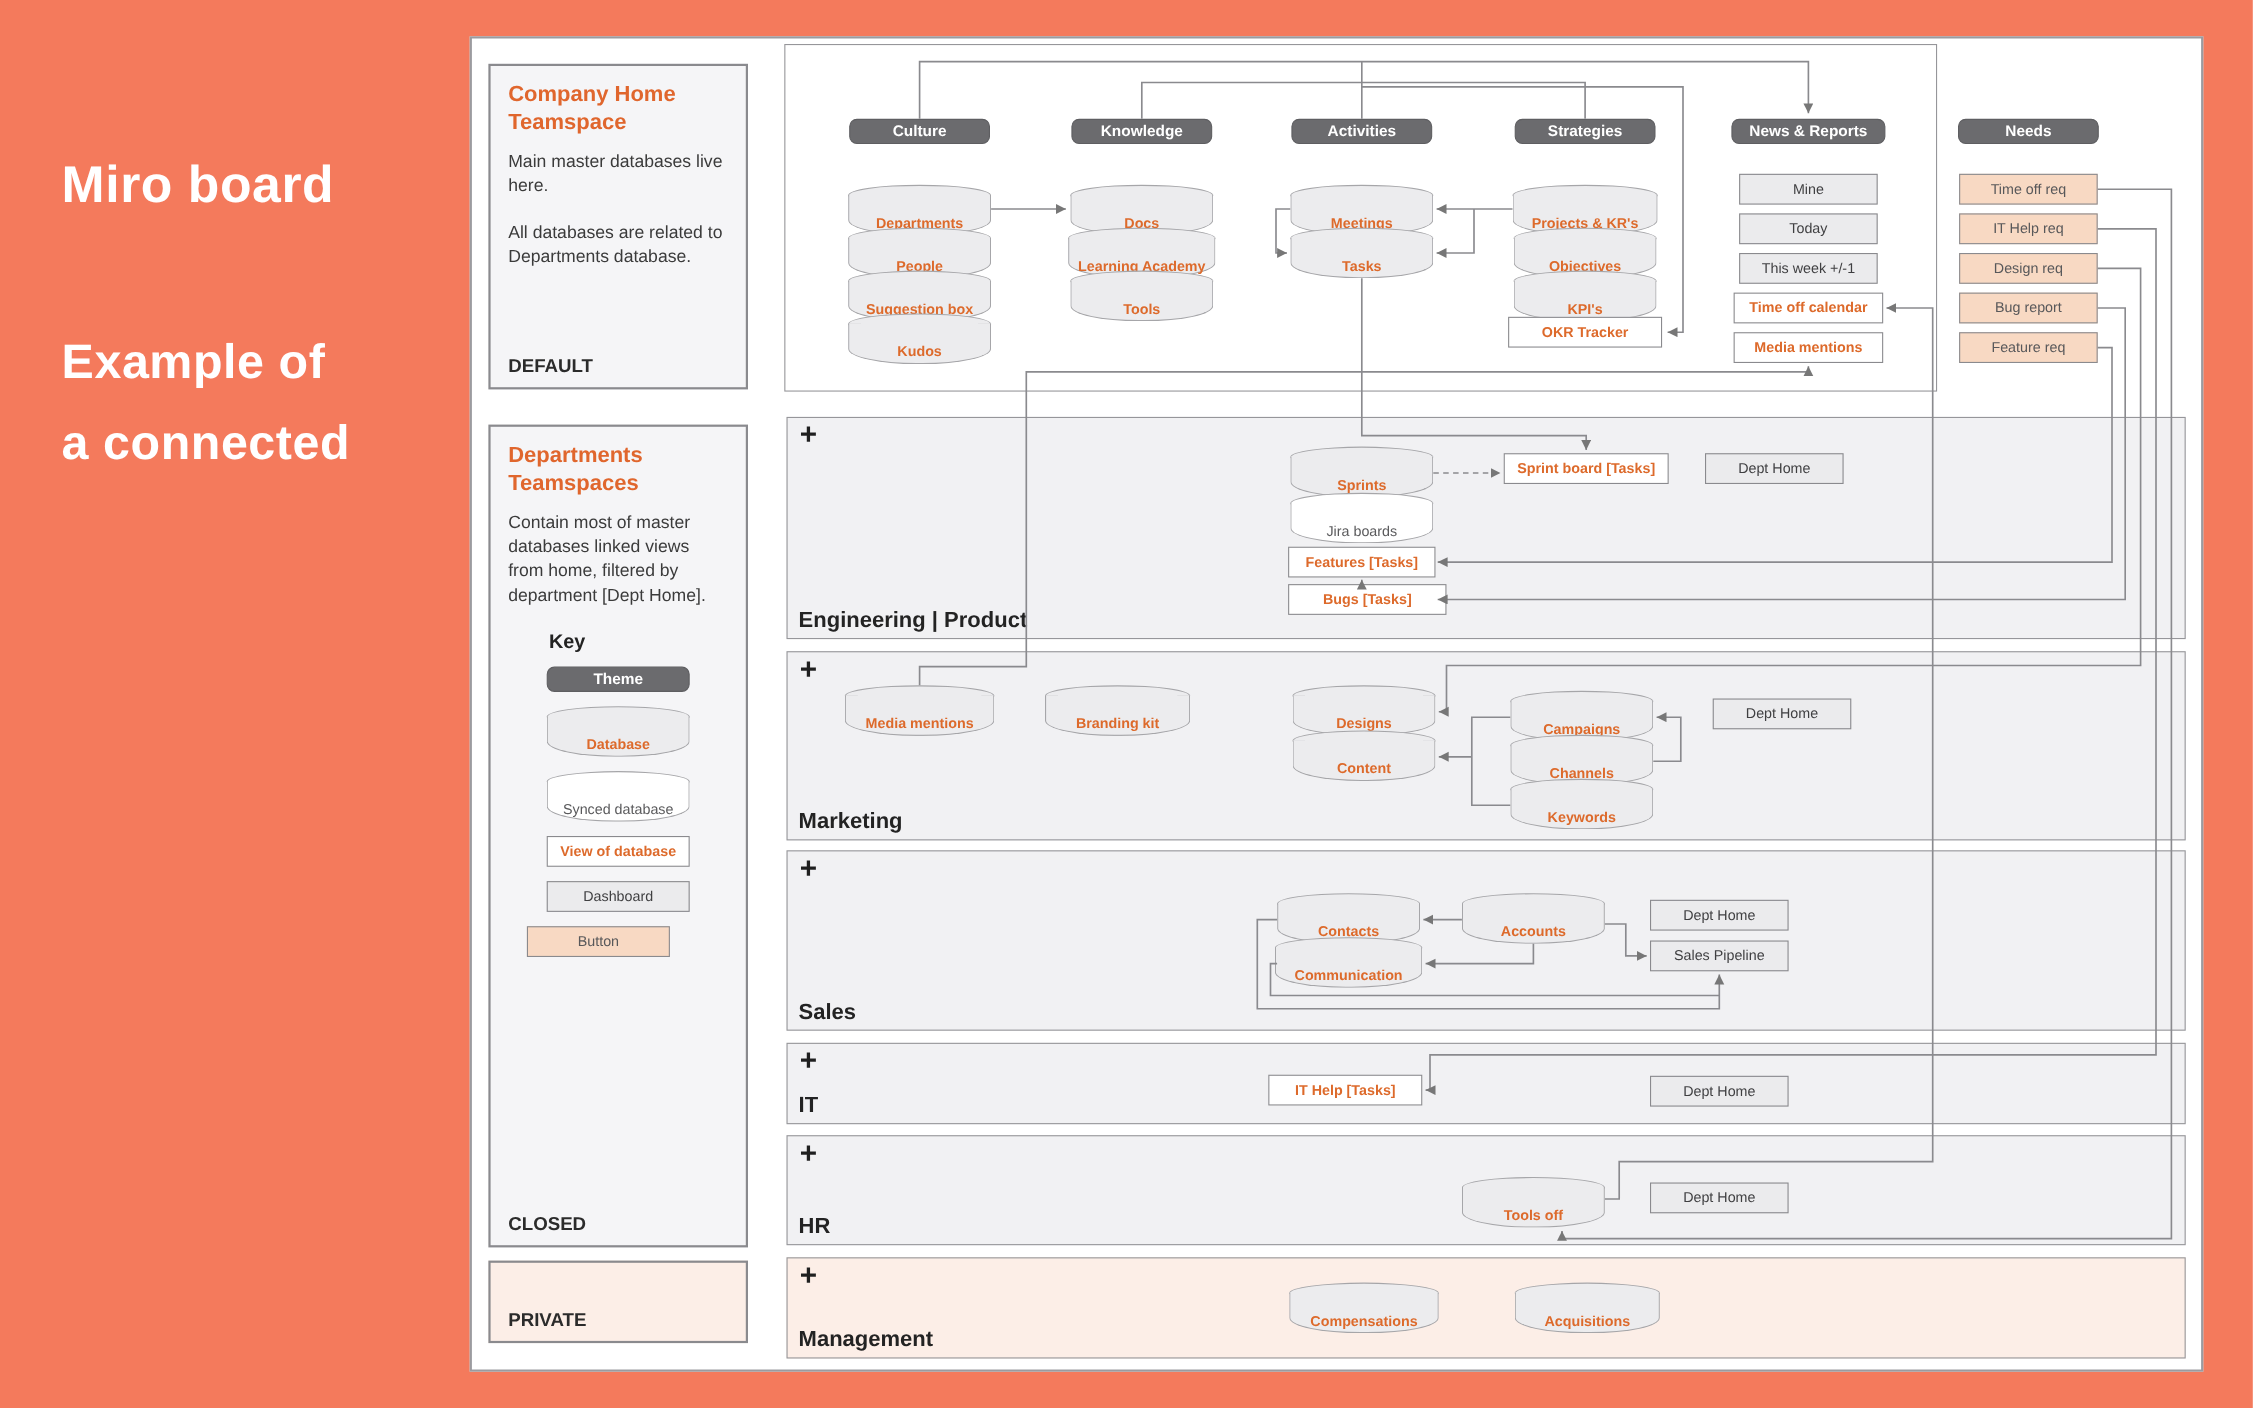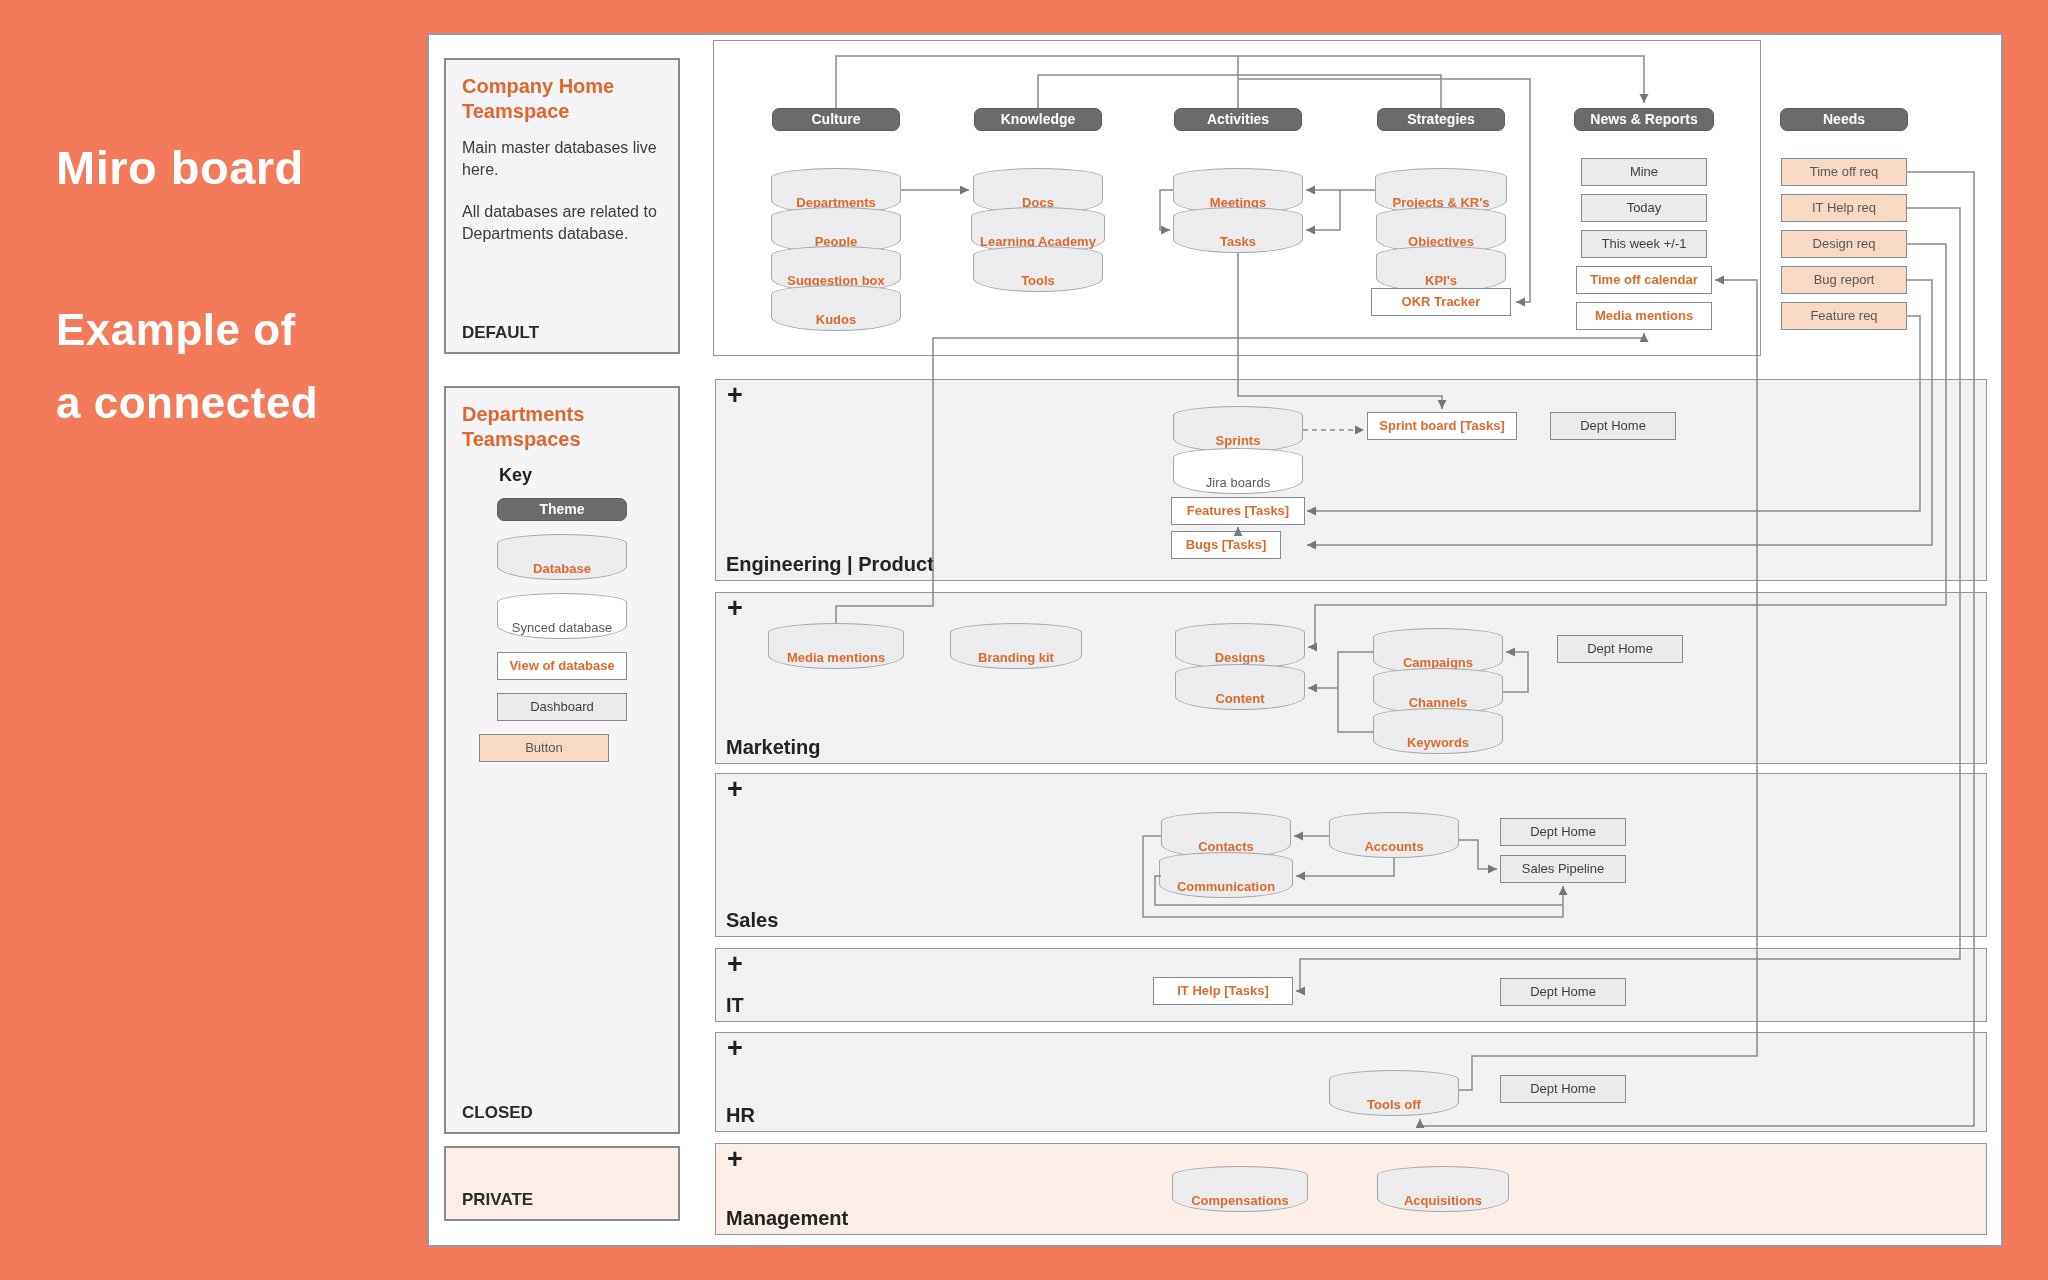--- a/index.html
+++ b/index.html
@@ -73,20 +73,21 @@
   <p>Main master databases live here.</p>
   <p>All databases are related to Departments database.</p>
   <div class="footer">DEFAULT</div>
 </section>
 
 <section class="panel panel-depts">
   <h2>
     <span>Departments</span><br>
     <span>Teamspaces</span>
   </h2>
+  <p>Contain most of master databases linked views from home, filtered by department [Dept Home].</p>
   <div class="key">
     <h3>Key</h3>
     <div id="key-items">
         <div class="node theme flow" style="width: 130px;">
           <span class="lbl">Theme</span>
         </div>
         <div class="node cyl flow" style="width: 130px;">
           <i class="cap"></i>
           <i class="body"></i>
           <span class="lbl">Database</span>
@@ -259,21 +260,21 @@
       <span class="lbl">Sprints</span>
     </div>
     <div class="node cyl synced" style="left: 1173px; top: 448px; width: 130px;">
       <i class="cap"></i>
       <i class="body"></i>
       <span class="lbl">Jira boards</span>
     </div>
     <div class="node view" style="left: 1171px; top: 497px; width: 134px;">
       <span class="lbl">Features [Tasks]</span>
     </div>
-    <div class="node view" style="left: 1171px; top: 531px; width: 110px;">
+    <div class="node view" style="left: 1171px; top: 531px; width: 144px;">
       <span class="lbl">Bugs [Tasks]</span>
     </div>
     <div class="node view" style="left: 1367px; top: 412px; width: 150px;">
       <span class="lbl">Sprint board [Tasks]</span>
     </div>
     <div class="node dash" style="left: 1550px; top: 412px; width: 126px;">
       <span class="lbl">Dept Home</span>
     </div>
     <div class="node cyl" style="left: 768px; top: 623px; width: 136px;">
       <i class="cap"></i>

